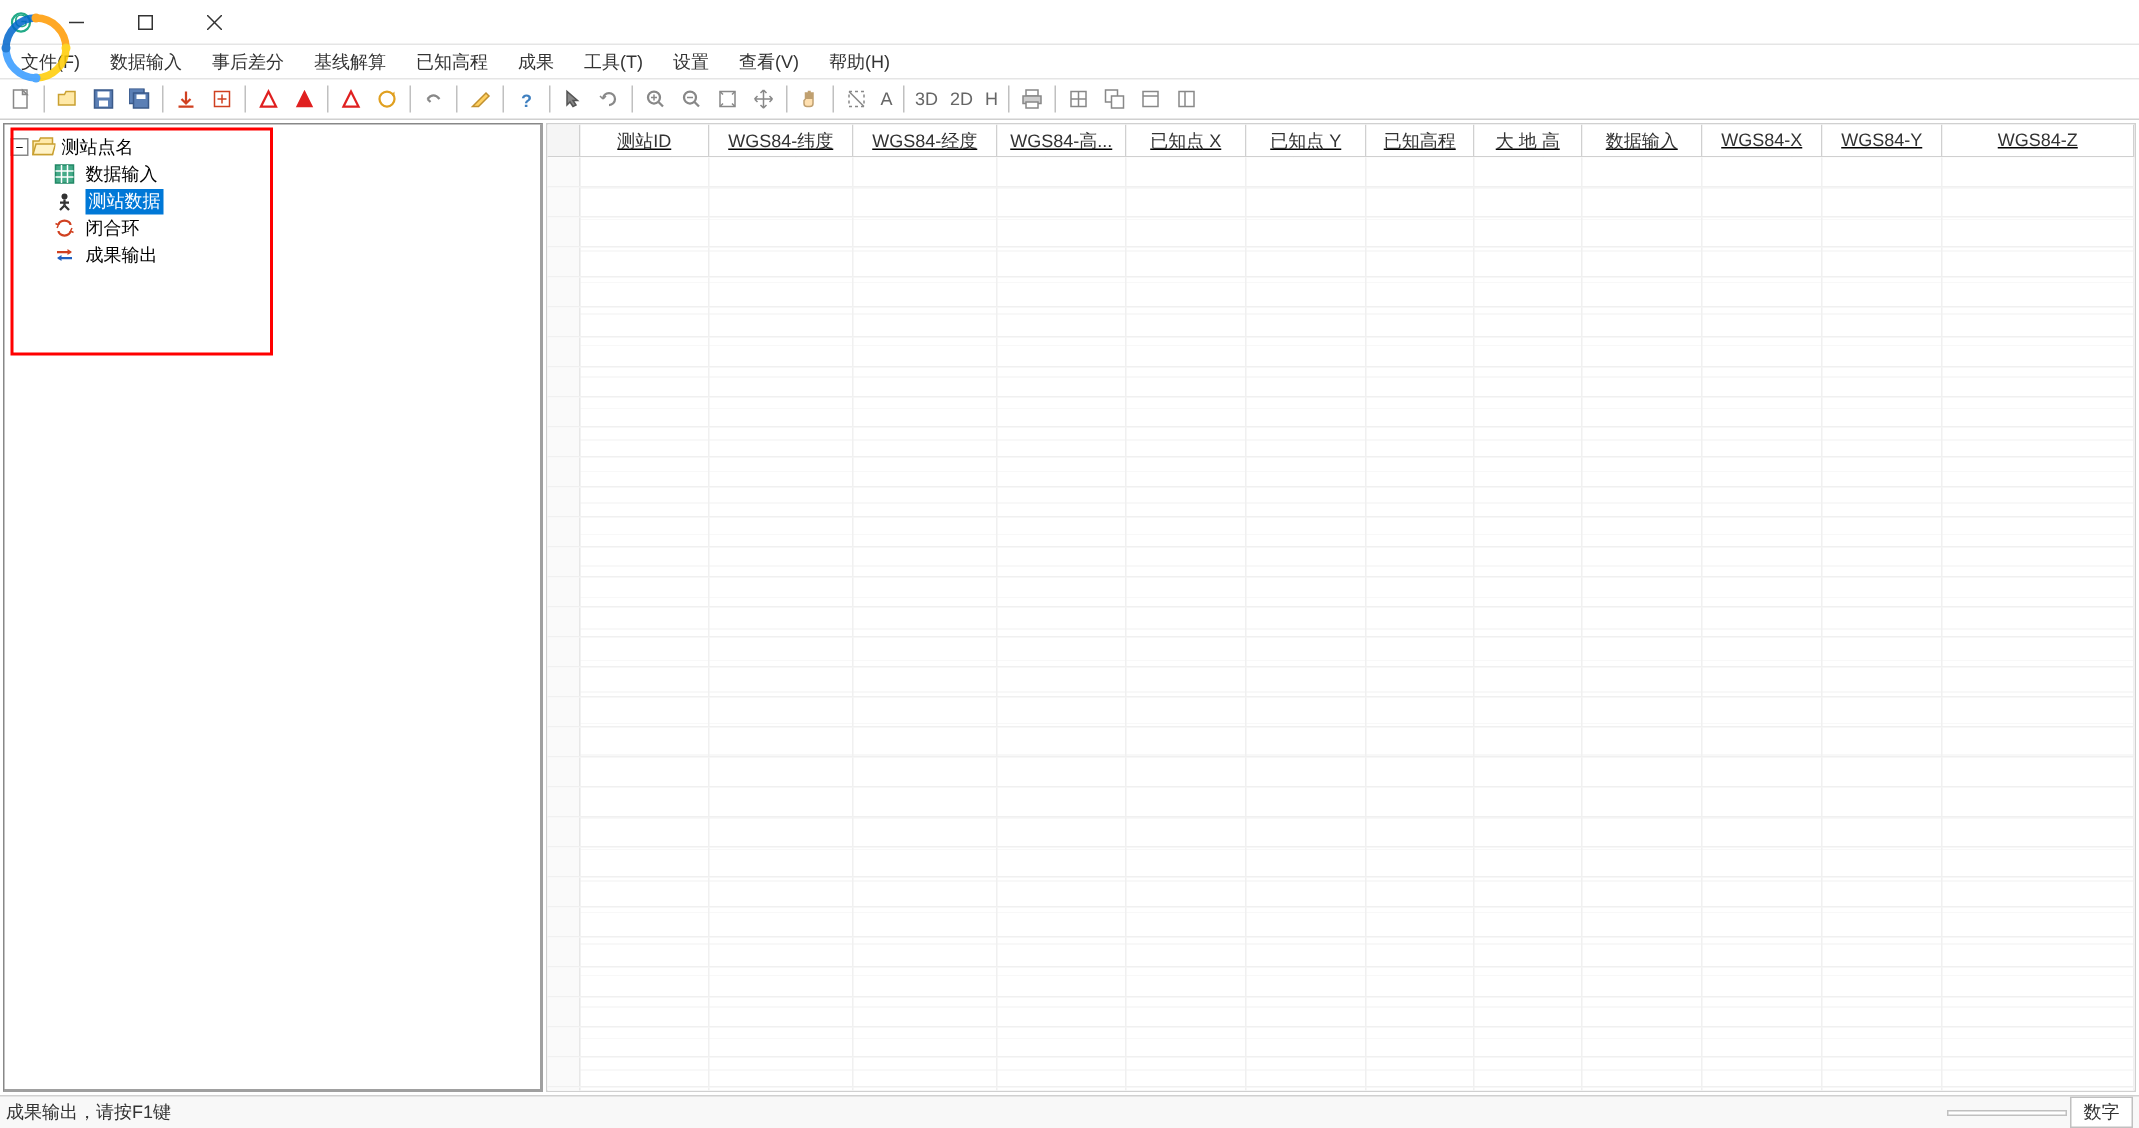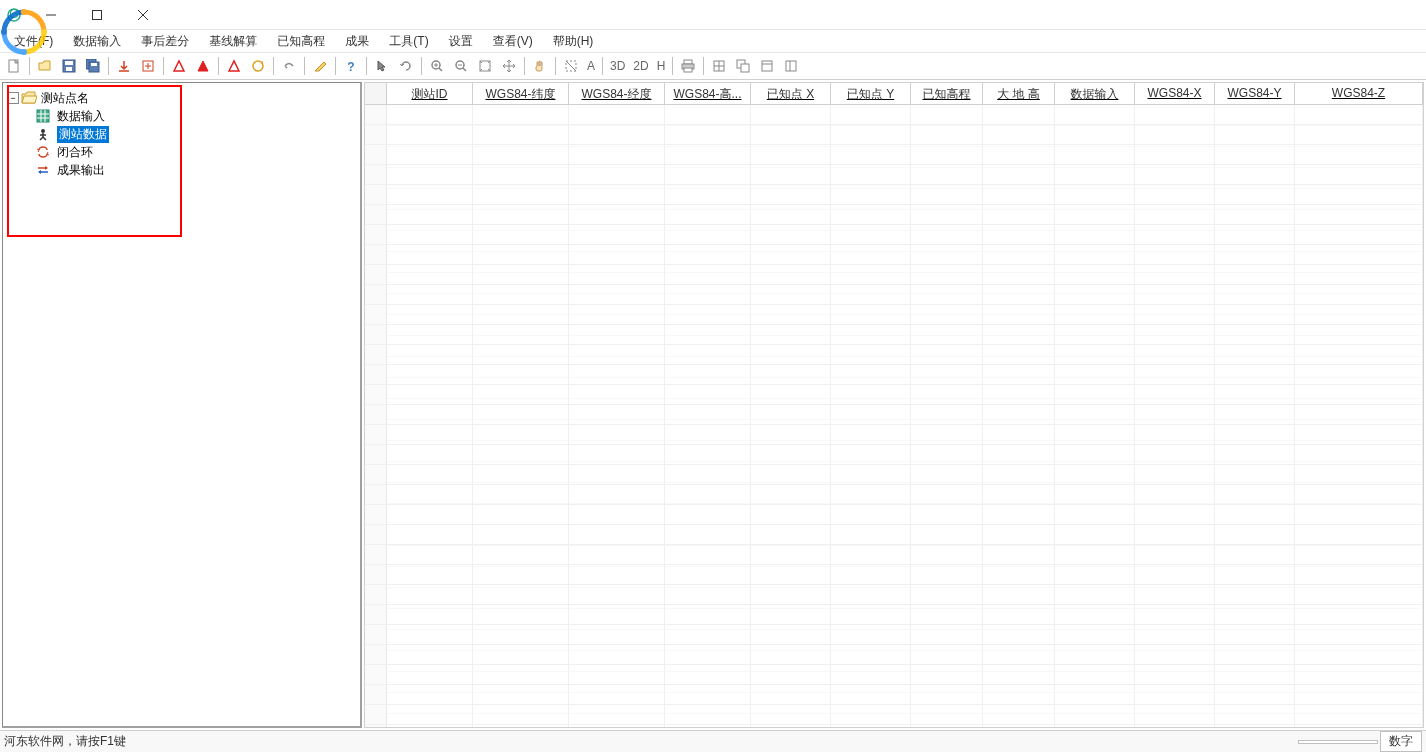--- a/index.html
+++ b/index.html
@@ -860,16 +860,16 @@
             <div class="grid-cell" style="width:80px"></div>
             <div class="grid-cell" style="width:80px"></div>
             <div class="grid-cell" style="flex:1"></div>
           </div>
         </div>
       </div>
   </div>
 </div>
 
 <div class="statusbar">
-  <span class="status-text">河东软件网，请按F1键</span>
+  <span class="status-text">成果输出，请按F1键</span>
   <span class="status-box empty"></span>
   <span class="status-box">数字</span>
 </div>
 
 </body></html>

